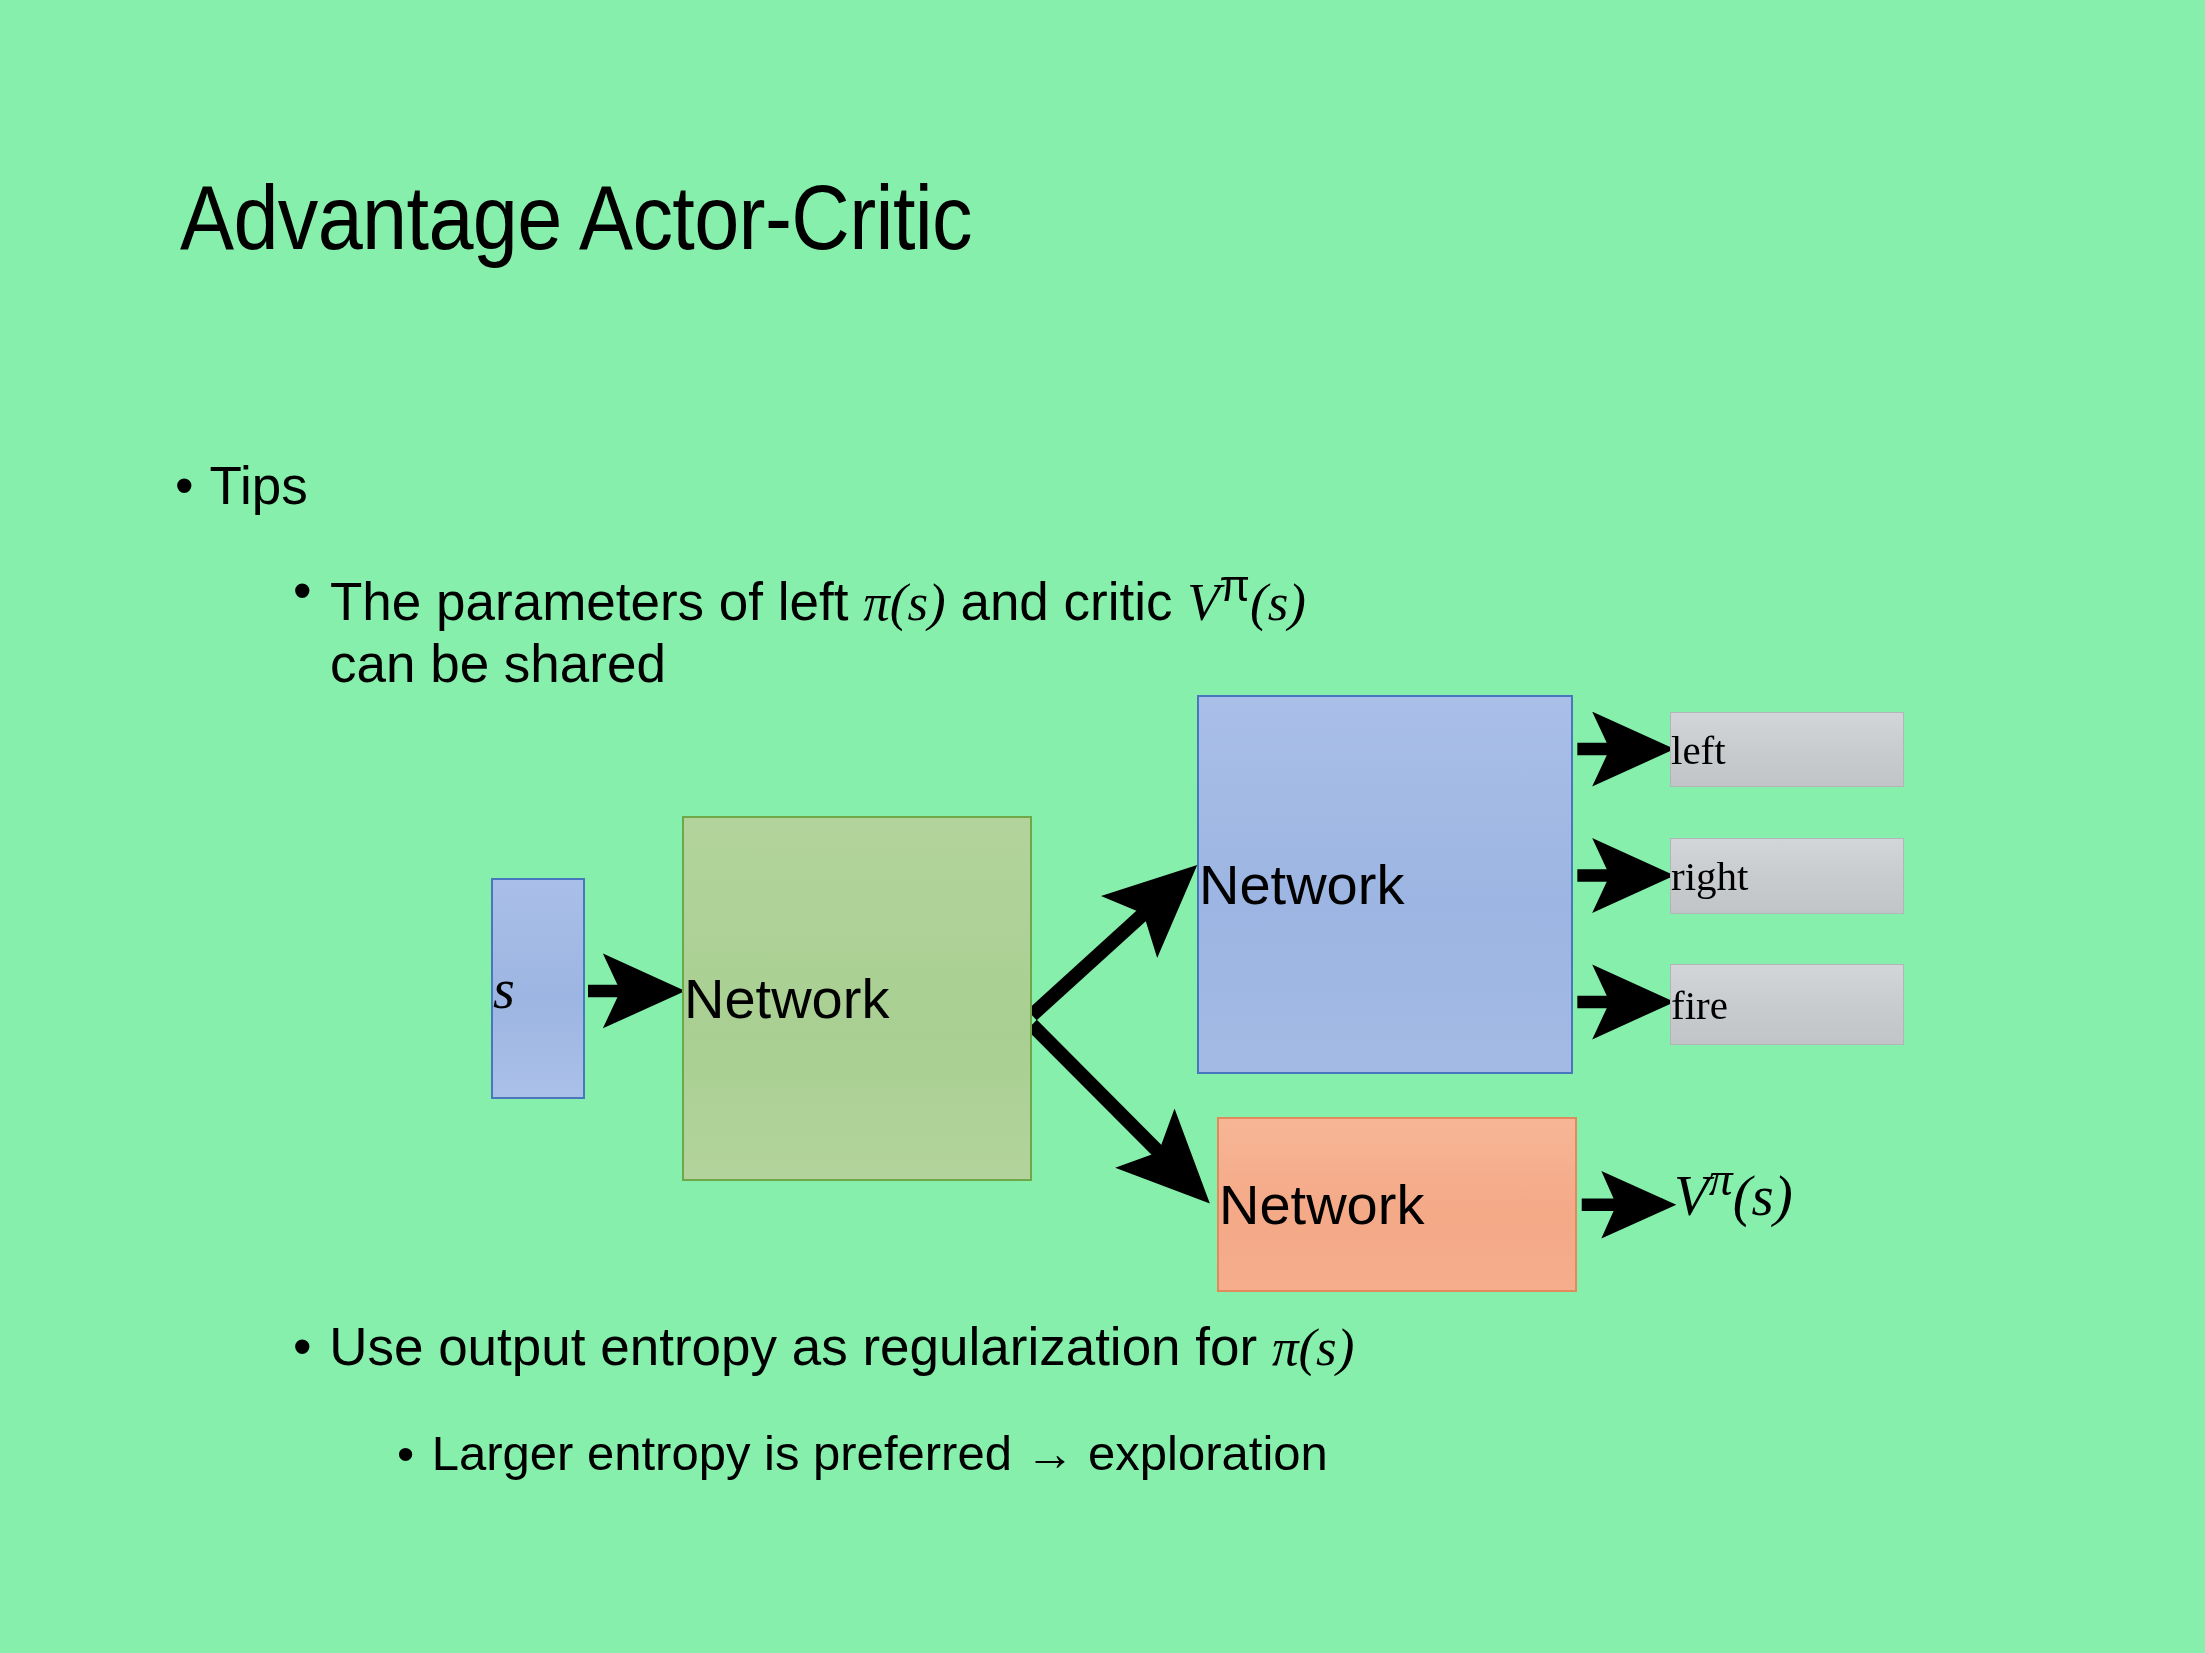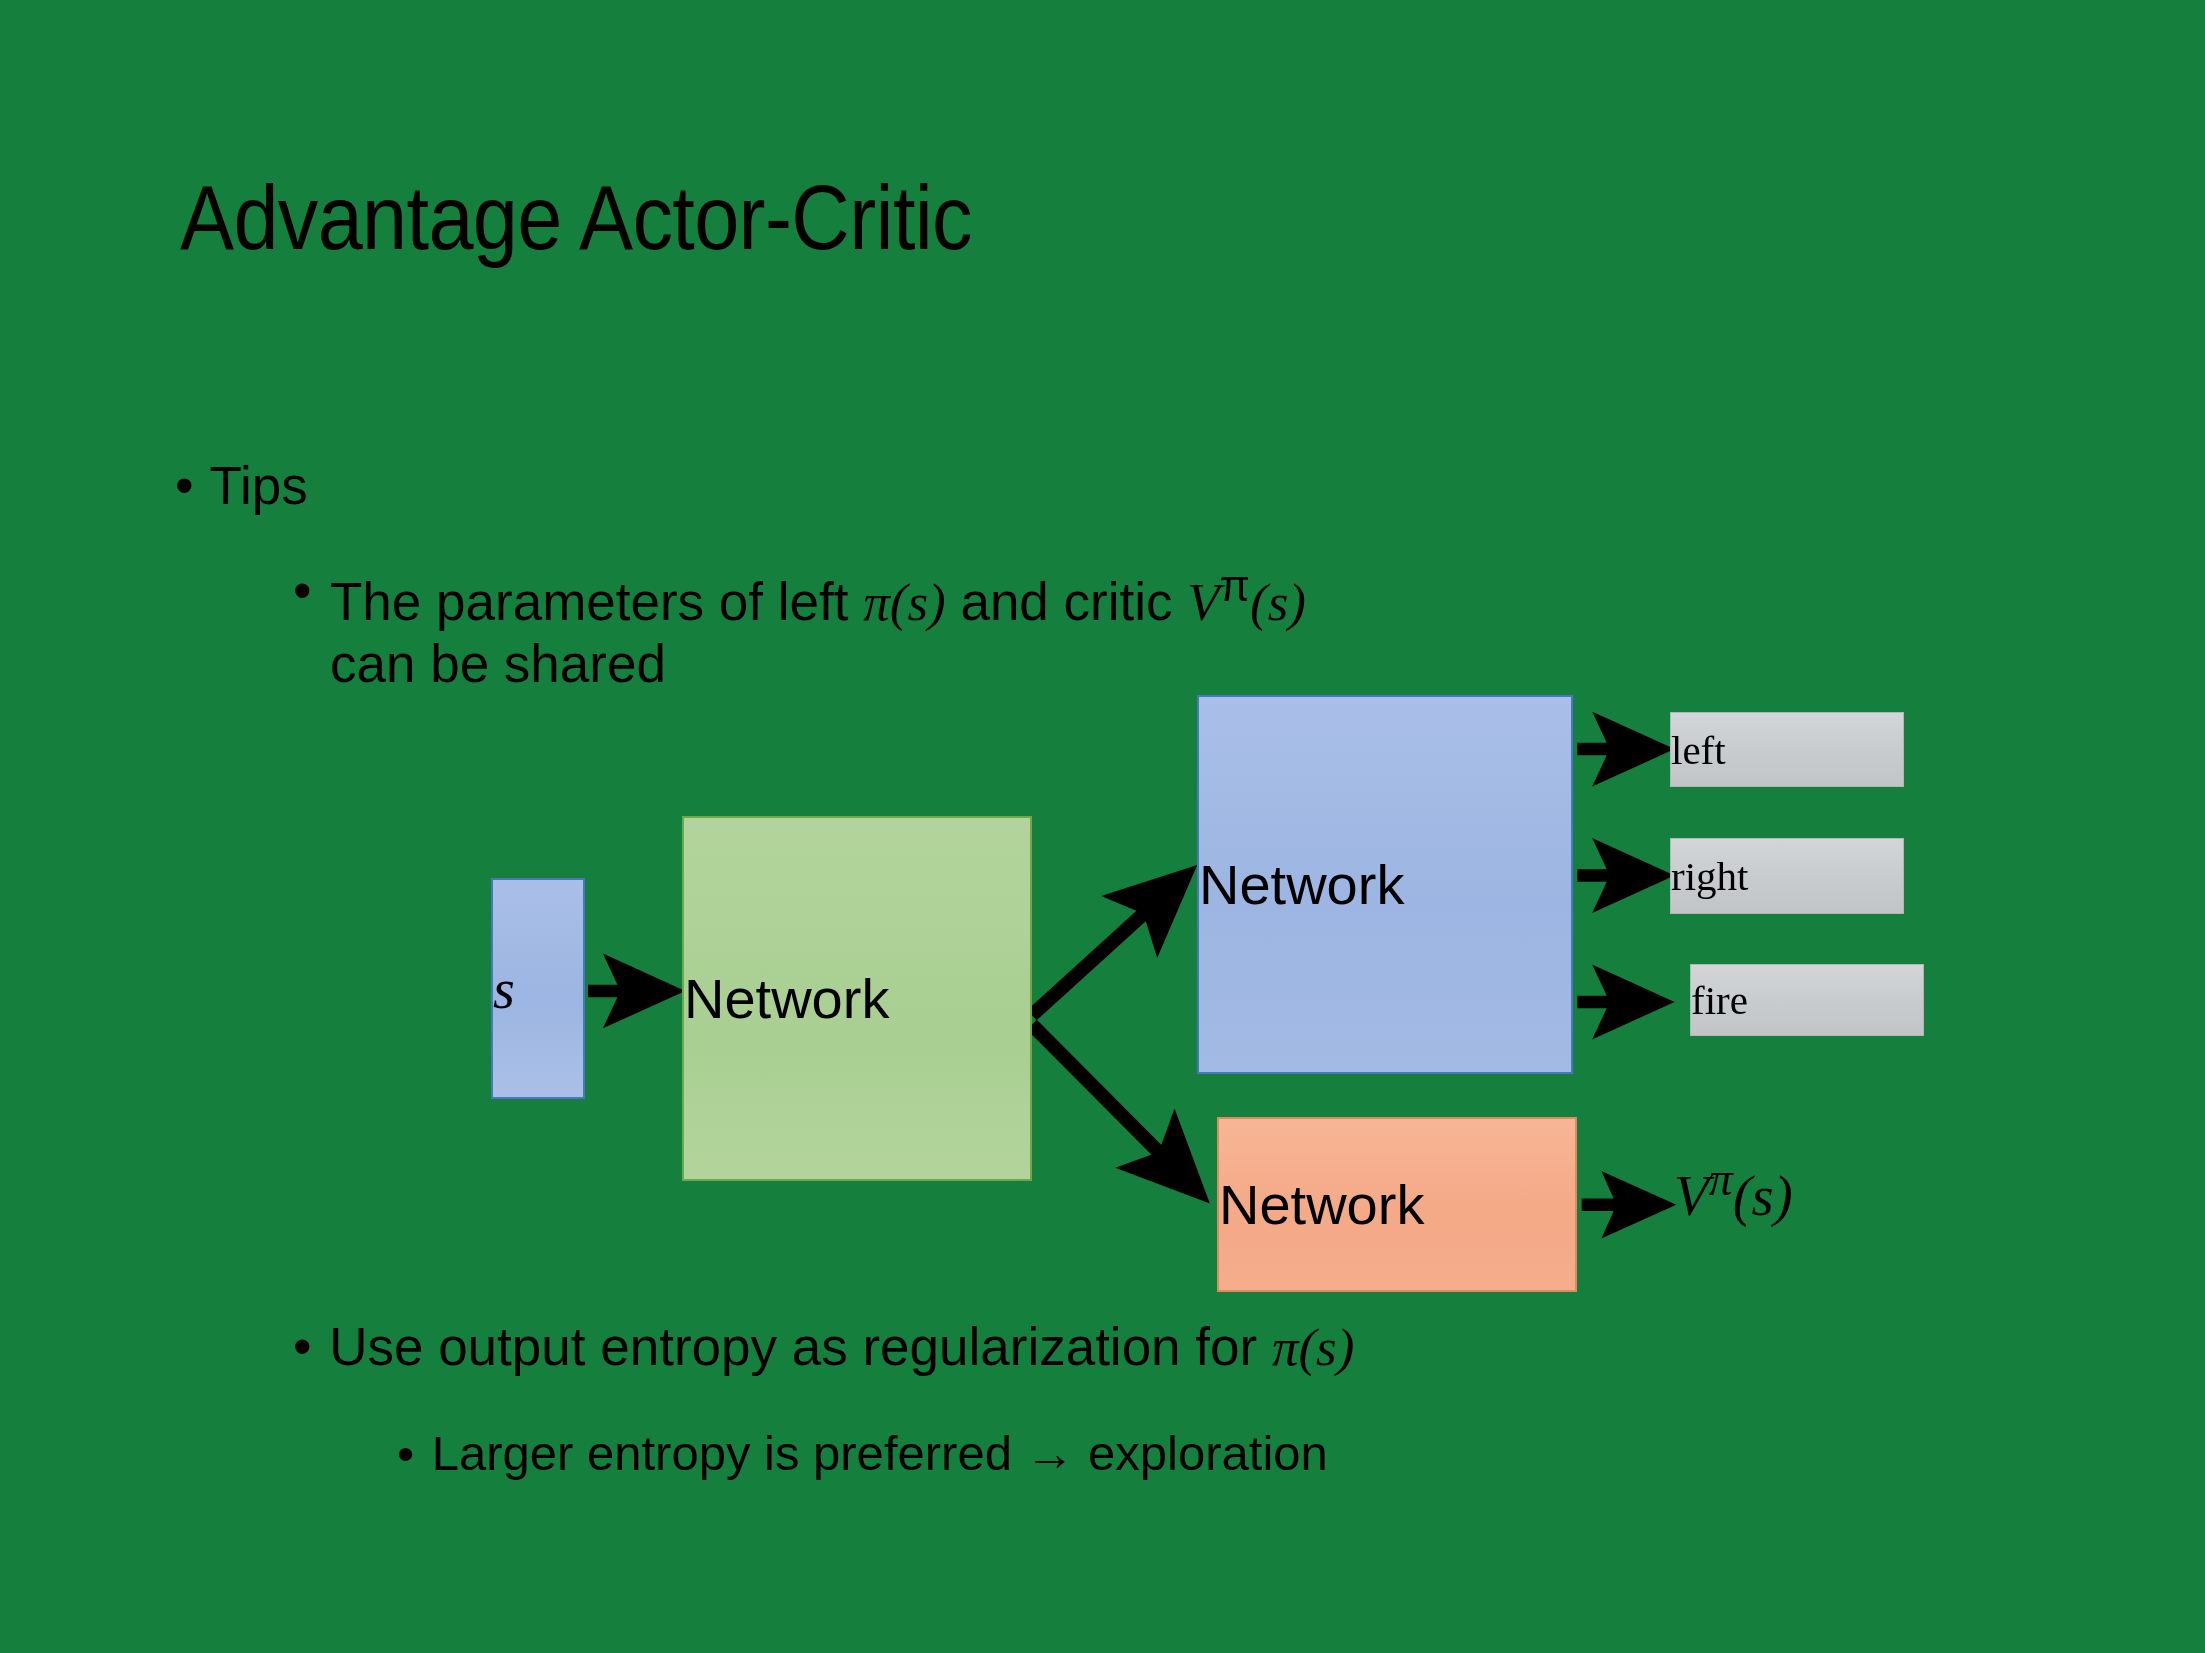--- a/index.html
+++ b/index.html
@@ -8,21 +8,21 @@
     padding: 0;
     background: #ffffff;
   }
   body {
     font-family: "Liberation Sans", sans-serif;
   }
   #slide {
     position: relative;
     width: 2205px;
     height: 1654px;
-    background: #15803d;
+    background: #86efac;
     overflow: hidden;
   }
 
   
   #slide-title {
     position: absolute;
     left: 180px;
     top: 171px;
     font-family: "Liberation Sans", sans-serif;
     font-size: 90px;
@@ -180,21 +180,21 @@
 
   .box-action {
     background: linear-gradient(180deg, #d3d6d8 0%, #c8cbcd 55%, #c2c5c8 100%);
     border: 1.5px solid #b3b6b8;
     font-family: "Liberation Serif", serif;
     font-size: 41px;
     color: #000000;
   }
   #box-action-left  { left: 1670px; top: 712px;  width: 234px; height: 75px; }
   #box-action-right { left: 1670px; top: 838px; width: 234px; height: 76px; }
-  #box-action-fire  { left: 1670px; top: 964px; width: 234px; height: 72px; margin-left: 20px; }
+  #box-action-fire  { left: 1670px; top: 964px; width: 234px; height: 81px; }
 
   #label-value {
     position: absolute;
     left: 1674px;
     top: 1156px;
     font-family: "Liberation Serif", serif;
     font-style: italic;
     font-size: 57px;
     color: #000000;
     white-space: nowrap;

